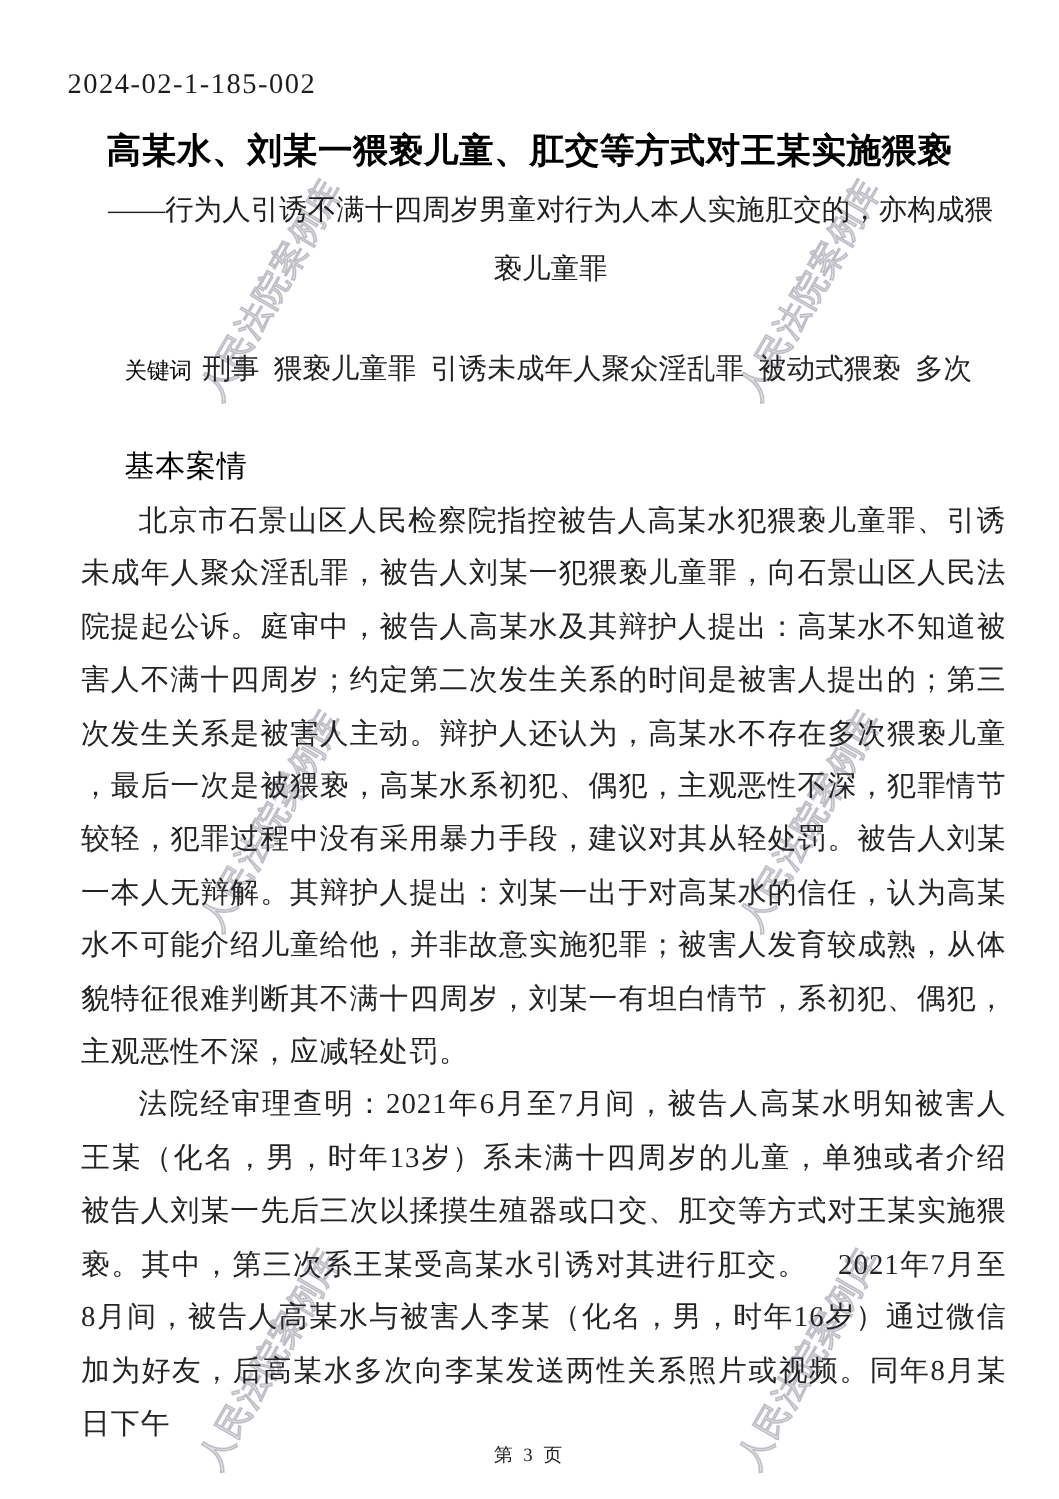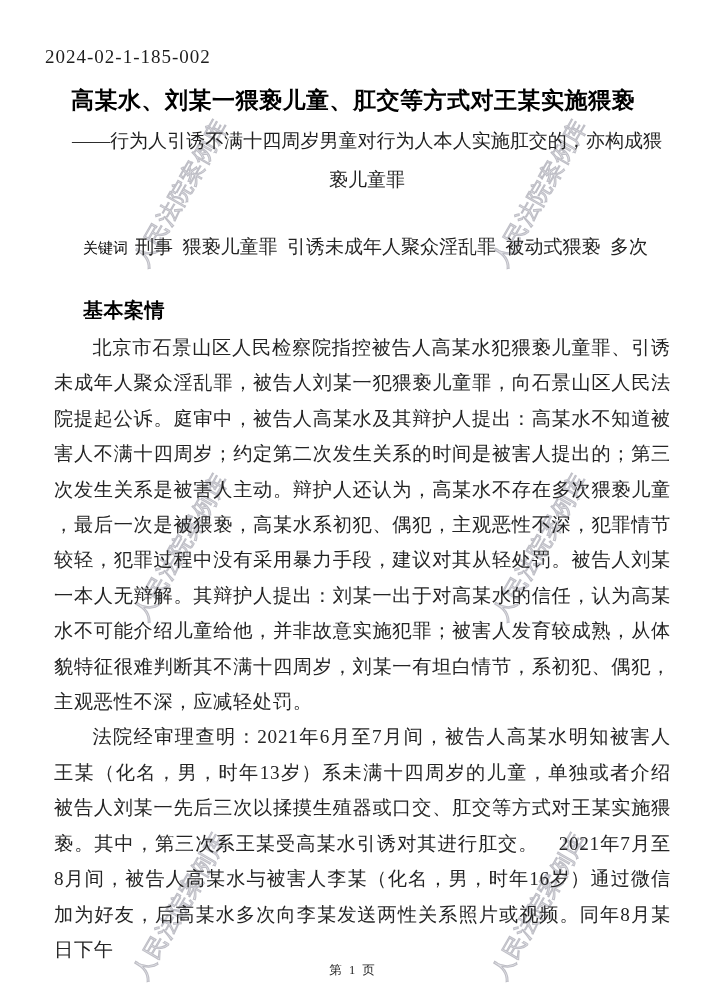--- a/index.html
+++ b/index.html
@@ -92,21 +92,21 @@
     margin-right: 7px;
   }
 
   .section-heading {
     position: absolute;
     left: 83px;
     top: 297px;
     margin: 0;
     font-family: "Liberation Sans", "DejaVu Sans", sans-serif;
     font-size: 20px;
-    font-weight: 700;
+    font-weight: 400;
     letter-spacing: 0.5px;
     color: #000000;
   }
 
   .body-text {
     position: absolute;
     left: 54px;
     width: 617px;
     top: 330px;
     font-size: 19.2px;
@@ -155,16 +155,16 @@
 
     <p class="keywords"><span class="kw-label">关键词</span><span>刑事 猥亵儿童罪 引诱未成年人聚众淫乱罪 被动式猥亵 多次</span></p>
 
     <h2 class="section-heading">基本案情</h2>
 
     <div class="body-text">
       <p>北京市石景山区人民检察院指控被告人高某水犯猥亵儿童罪、引诱未成年人聚众淫乱罪，被告人刘某一犯猥亵儿童罪，向石景山区人民法院提起公诉。庭审中，被告人高某水及其辩护人提出：高某水不知道被害人不满十四周岁；约定第二次发生关系的时间是被害人提出的；第三次发生关系是被害人主动。辩护人还认为，高某水不存在多次猥亵儿童，最后一次是被猥亵，高某水系初犯、偶犯，主观恶性不深，犯罪情节较轻，犯罪过程中没有采用暴力手段，建议对其从轻处罚。被告人刘某一本人无辩解。其辩护人提出：刘某一出于对高某水的信任，认为高某水不可能介绍儿童给他，并非故意实施犯罪；被害人发育较成熟，从体貌特征很难判断其不满十四周岁，刘某一有坦白情节，系初犯、偶犯，主观恶性不深，应减轻处罚。</p>
       <p>法院经审理查明：2021年6月至7月间，被告人高某水明知被害人王某（化名，男，时年13岁）系未满十四周岁的儿童，单独或者介绍被告人刘某一先后三次以揉摸生殖器或口交、肛交等方式对王某实施猥亵。其中，第三次系王某受高某水引诱对其进行肛交。　2021年7月至8月间，被告人高某水与被害人李某（化名，男，时年16岁）通过微信加为好友，后高某水多次向李某发送两性关系照片或视频。同年8月某日下午</p>
     </div>
 
-    <div class="footer">第 1 页</div>
+    <div class="footer">第 3 页</div>
 
   </div>
 </div>
 
 </body></html>

